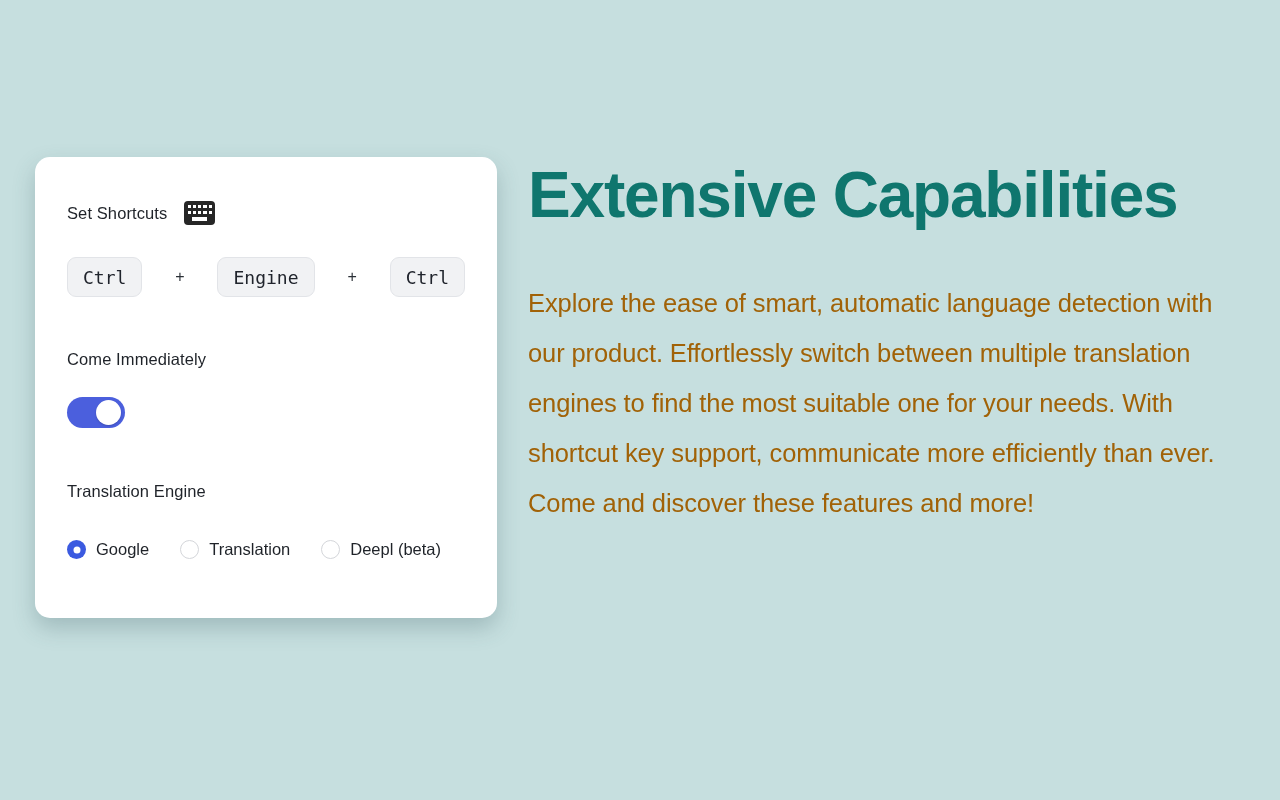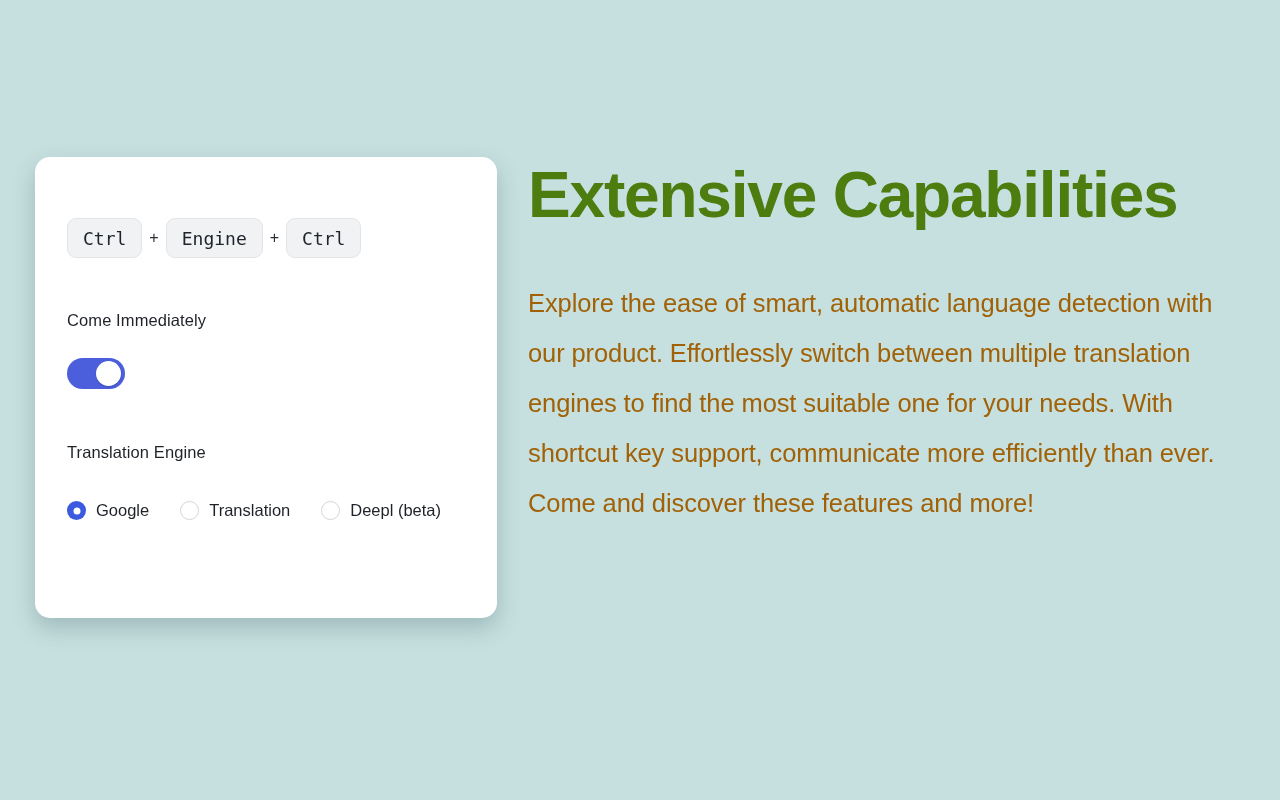--- a/index.html
+++ b/index.html
@@ -80,20 +80,21 @@
     height: 4.2px;
     background: #ffffff;
   }
 
   
   .keys-row {
     display: flex;
     align-items: center;
     margin-top: 31px;
     height: 40px;
+    justify-content: space-between;
   }
   .key-chip {
     display: inline-flex;
     align-items: center;
     justify-content: center;
     height: 40px;
     padding: 0 15px;
     background: #f1f2f4;
     border: 1px solid #e2e4e8;
     border-radius: 9px;
@@ -181,40 +182,62 @@
   
   .hero {
     position: absolute;
     left: 528px;
     top: 160px;
     width: 730px;
   }
   .hero-title {
     font-size: 64px;
     font-weight: bold;
-    color: #4d7c0f;
+    color: #0f766e;
     letter-spacing: -1.2px;
     line-height: 1.12;
   }
   .hero-body {
     margin-top: 46px;
     font-size: 25.5px;
     line-height: 50px;
     color: #a16207;
     letter-spacing: -0.1px;
     max-width: 712px;
   }
 </style>
 </head>
 <body>
 
 <div class="page">
 
   <div class="settings-card">
 
+    <div class="shortcut-header">
+      <span class="section-label">Set Shortcuts</span>
+      <span class="keyboard-icon">
+        <span class="kb-row">
+          <span class="kb-key"></span>
+            <span class="kb-key"></span>
+            <span class="kb-key"></span>
+          <span class="kb-key"></span>
+            <span class="kb-key"></span>
+        </span>
+        <span class="kb-row">
+          <span class="kb-key"></span>
+            <span class="kb-key"></span>
+            <span class="kb-key"></span>
+          <span class="kb-key"></span>
+            <span class="kb-key"></span>
+        </span>
+        <span class="kb-row">
+            <span class="kb-space"></span>
+          </span>
+      </span>
+    </div>
 
     <div class="keys-row">
       <span class="key-chip">Ctrl</span>
       <span class="key-plus">+</span>
       <span class="key-chip">Engine</span>
       <span class="key-plus">+</span>
       <span class="key-chip">Ctrl</span>
     </div>
 
     <div class="block-send">

